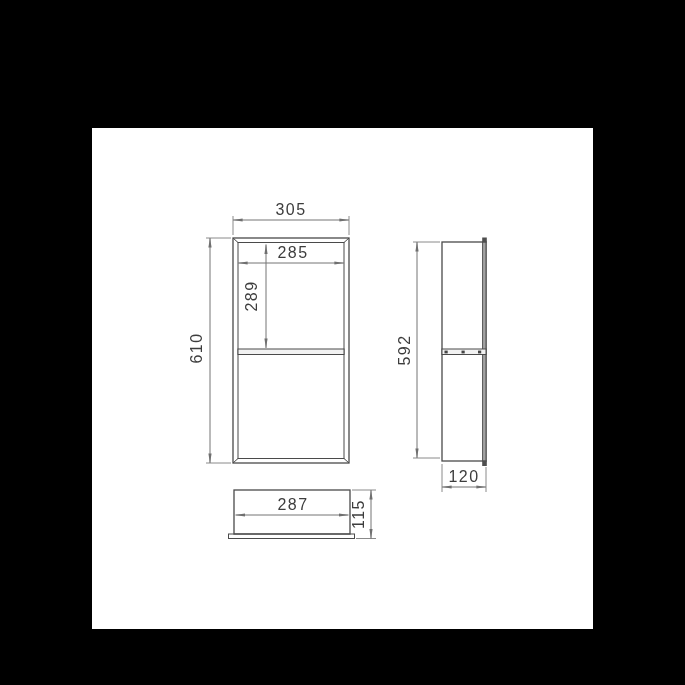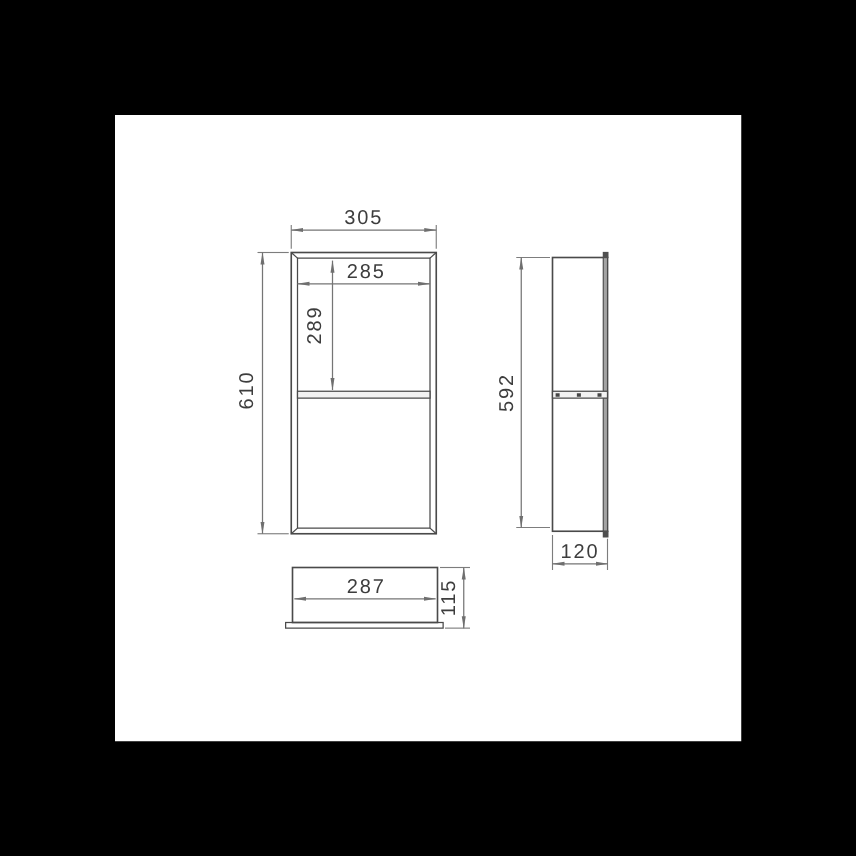--- a/index.html
+++ b/index.html
@@ -8,20 +8,21 @@
     width: 685px;
     height: 685px;
     background: #000000;
     overflow: hidden;
   }
   .stage {
     position: relative;
     width: 685px;
     height: 562px;
     background: #000000;
+    margin-top: 36px;
   }
   svg { display: block; }
   .geo {
     fill: none;
     stroke: #4a4a4a;
     stroke-width: 1.3;
   }
   .geo-thin {
     fill: none;
     stroke: #4a4a4a;

